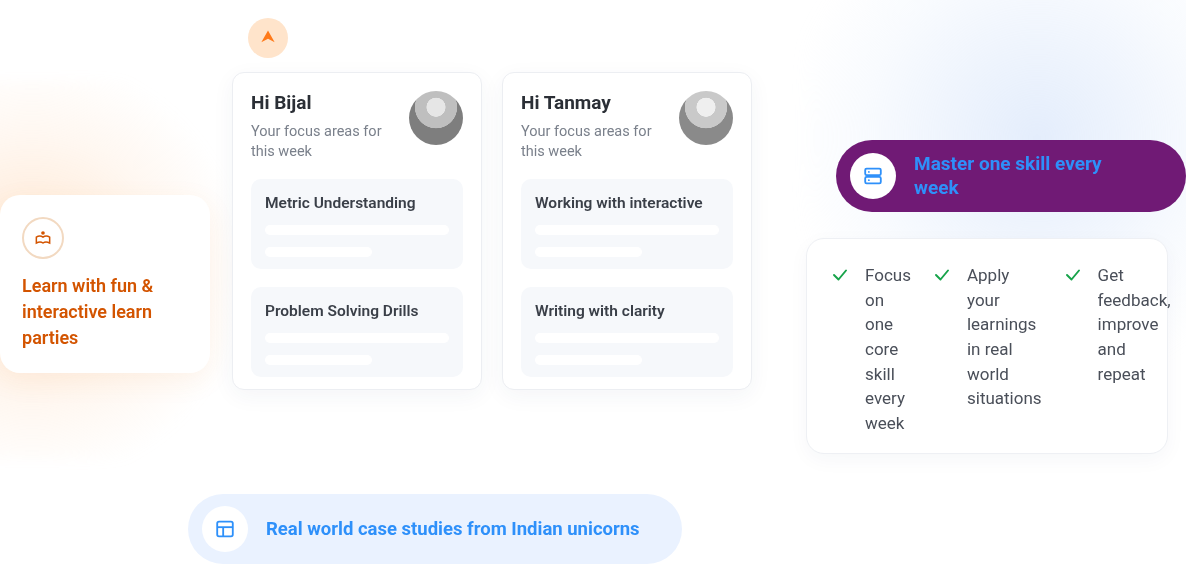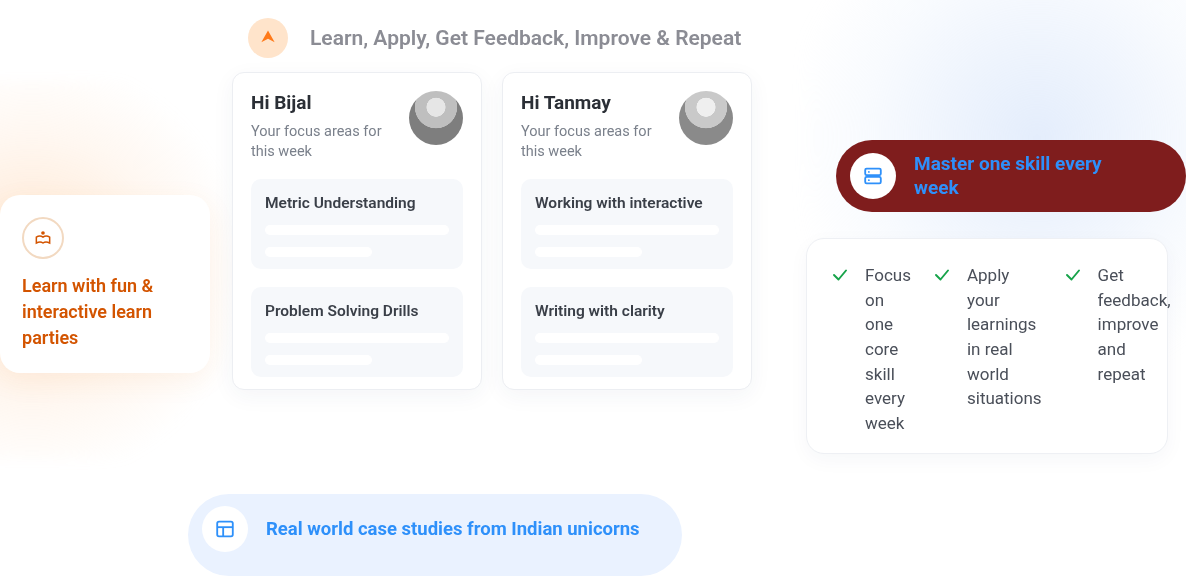--- a/index.html
+++ b/index.html
@@ -104,39 +104,39 @@
   .bar { height: 10px; border-radius: 6px; background: #fff; margin-top: 12px; }
   .bar.short { width: 58%; }
 
   
   .blue-pill {
     position: absolute;
     left: 188px; top: 494px;
     display: flex; align-items: center; gap: 18px;
     background: #eaf2ff;
     border-radius: 999px;
-    padding: 12px 42px 24px 14px;
+    padding: 12px 42px 12px 14px;
     z-index: 3;
   }
   .blue-pill .pill-icon, .master .pill-icon {
     width: 46px; height: 46px; border-radius: 50%;
     background: #fff;
     display: flex; align-items: center; justify-content: center;
     flex: 0 0 auto;
   }
   .blue-pill .pill-text {
     color: #2e90fa; font-weight: 700; font-size: 18.5px; line-height: 1.3;
   }
 
   
   .master {
     position: absolute;
     left: 836px; top: 140px;
     display: flex; align-items: center; gap: 18px;
-    background: #7f1d1d;
+    background: #701a75;
     border-radius: 999px;
     padding: 12px 36px 12px 14px;
     z-index: 3;
   }
   .master .pill-text {
     color: #2e90fa; font-weight: 700; font-size: 19px; line-height: 1.25;
   }
 
   
   .panel {
@@ -168,21 +168,20 @@
 
 <div class="bg-blob-left"></div>
 <div class="bg-blob-right"></div>
 
 <div class="header">
   <div class="header-icon">
     <svg width="20" height="20" viewBox="0 0 24 24" fill="none">
       <path d="M12 3 L20 17 L12 13 L4 17 Z" fill="#ff7a1a"></path>
     </svg>
   </div>
-  <div class="header-title">Learn, Apply, Get Feedback, Improve &amp; Repeat</div>
 </div>
 
 <div class="orange-card">
   <div class="orange-icon">
     <svg width="20" height="20" viewBox="0 0 24 24" fill="none">
       <circle cx="12" cy="6" r="2.2" fill="#d35400"></circle>
       <path d="M4 11 C7 9 10 9.5 12 11 C14 9.5 17 9 20 11 L20 18 C17 16.5 14 16.5 12 18 C10 16.5 7 16.5 4 18 Z" stroke="#d35400" stroke-width="1.8" fill="none"></path>
     </svg>
   </div>
   <div class="orange-title">Learn with fun &amp; interactive learn parties</div>

